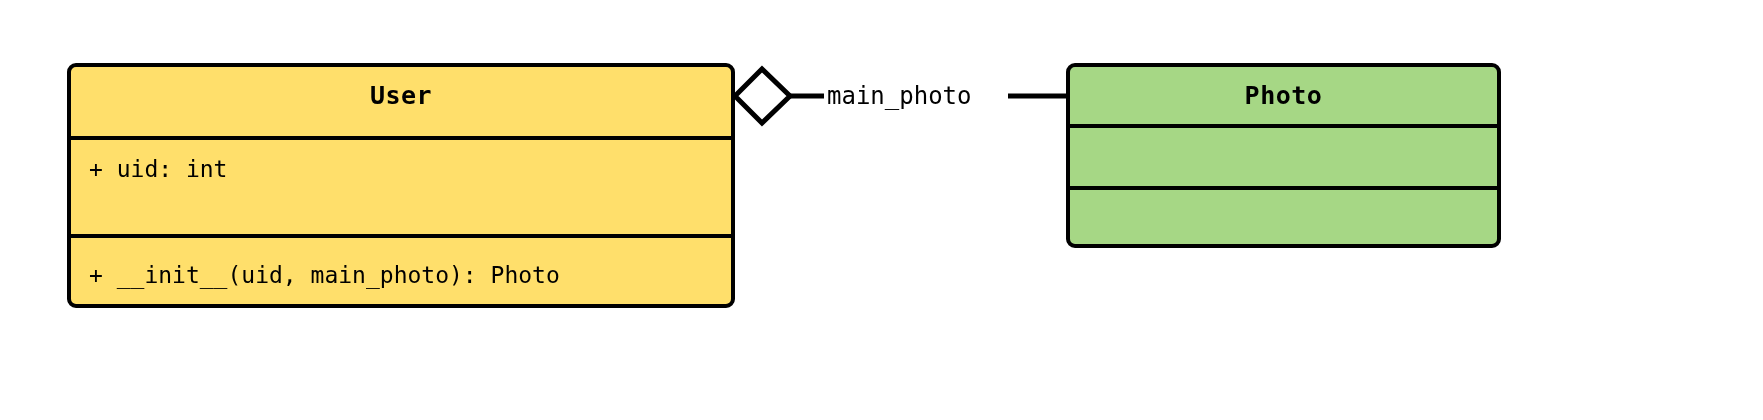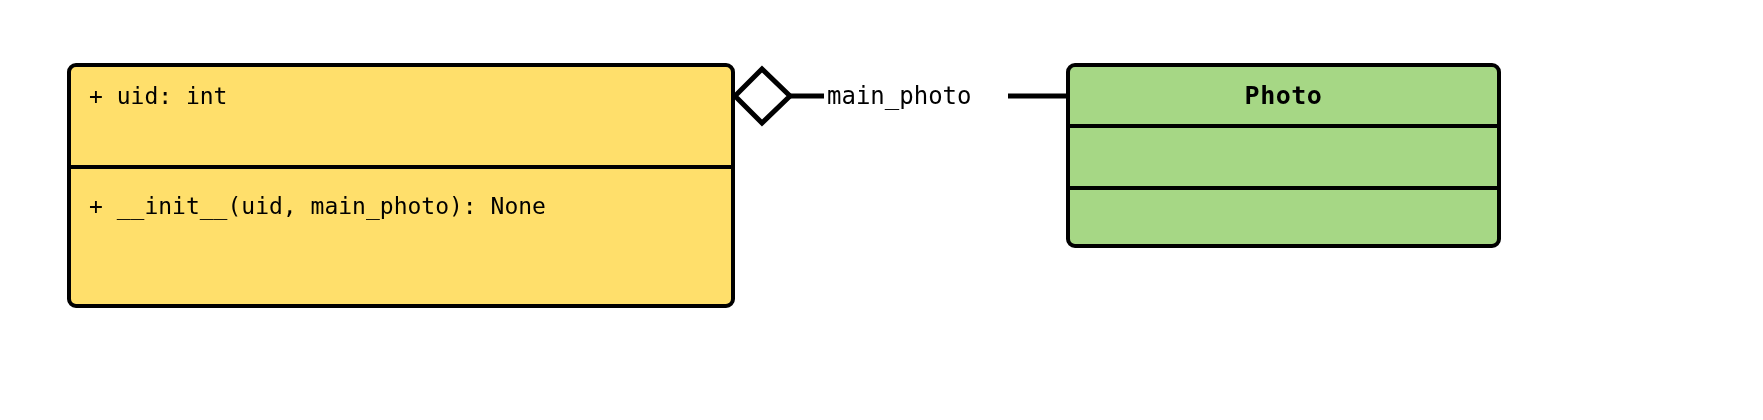--- a/index.html
+++ b/index.html
@@ -63,21 +63,21 @@
     display: flex;
     align-items: center;
     justify-content: center;
     font-weight: bold;
     font-size: 25px;
     letter-spacing: 0.5px;
     color: #000000;
   }
 
   .user-class .class-title { height: 57px; }
-  .user-class .attributes  { height: 98px; }
+  .user-class .attributes  { height: 98px; margin-top: 12px; }
   .user-class .methods     { height: 82px; }
 
   .photo-class .class-title     { height: 57px; }
   .photo-class .empty-attributes{ height: 62px; }
   .photo-class .empty-methods   { height: 62px; }
 
   .member-list {
     list-style: none;
     margin: 0;
     padding: 14px 0 0 18px;
@@ -117,30 +117,31 @@
     text-align: right;
   }
 </style>
 </head>
 <body>
 
 <div id="diagram">
 
   <div class="uml-class user-class">
 
+    <div class="compartment class-title">User</div>
 
     <div class="compartment attributes">
       <ul class="member-list">
         <li>+ uid: int</li>
       </ul>
     </div>
 
     <div class="compartment methods">
       <ul class="member-list">
-        <li>+ __init__(uid, main_photo): None</li>
+        <li>+ __init__(uid, main_photo): Photo</li>
       </ul>
     </div>
   </div>
 
   <div class="uml-class photo-class">
 
     <div class="compartment class-title">Photo</div>
 
     <div class="compartment empty-attributes"></div>
 

